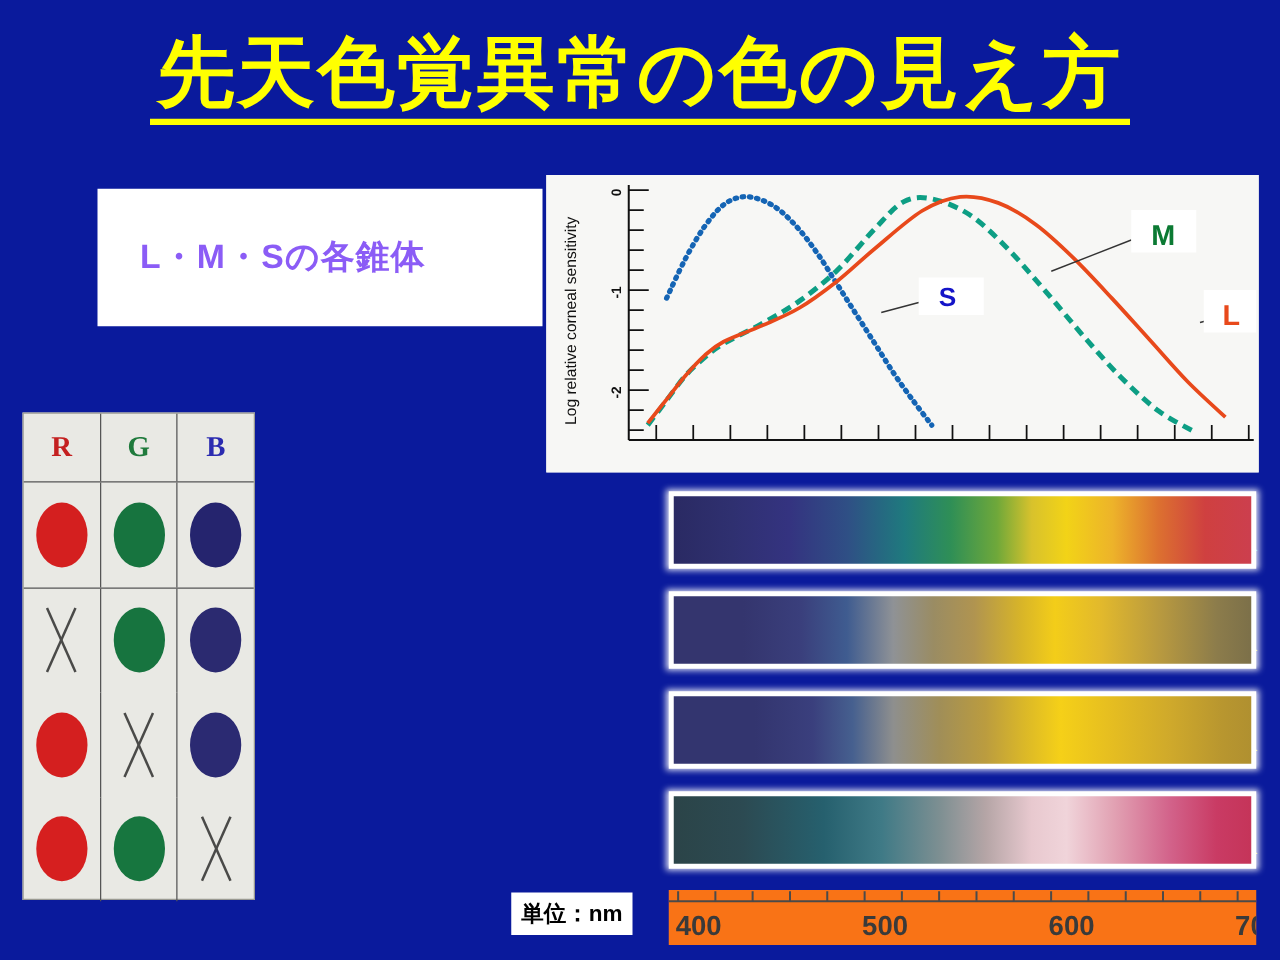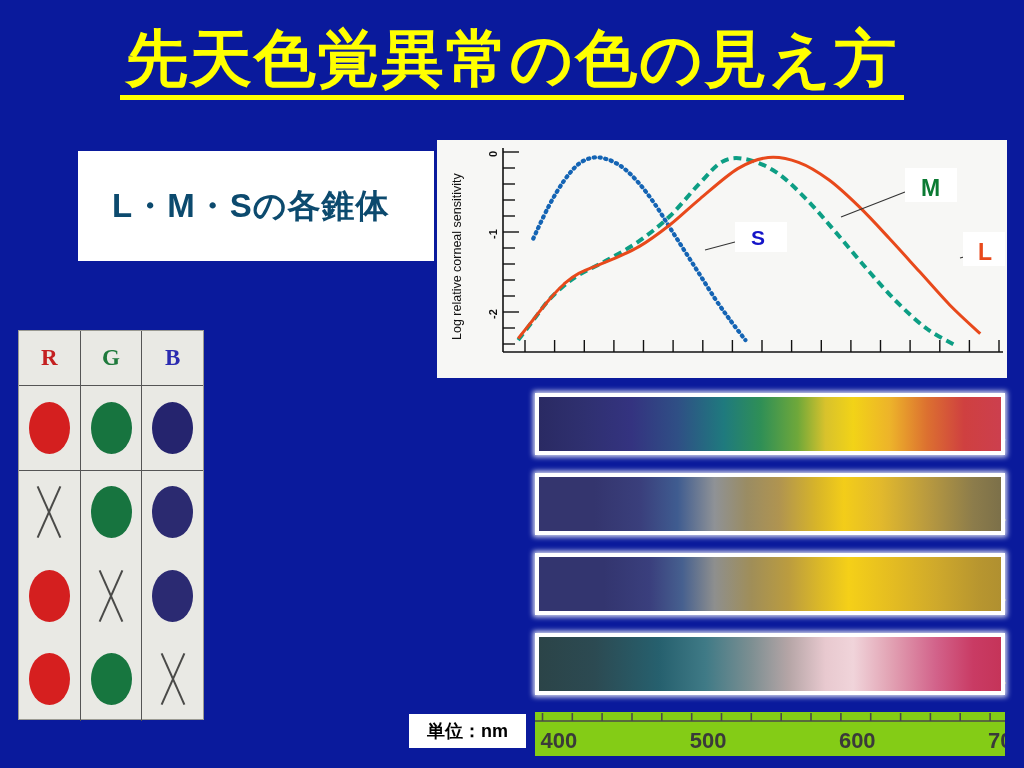--- a/index.html
+++ b/index.html
@@ -28,21 +28,21 @@
   }
 
   
   #caption-box{
     position:absolute;left:78px;top:151px;width:356px;height:110px;
     background:#ffffff;
     display:flex;flex-direction:column;justify-content:center;
     padding-left:34px;box-sizing:border-box;
   }
   .caption-line{
-    color:#0c4a6e;font-size:33px;font-weight:bold;line-height:1.32;
+    color:#8b5cf6;font-size:27px;font-weight:bold;line-height:1.32;
     white-space:nowrap;letter-spacing:1px;
   }
 
   
   #chart-panel{
     position:absolute;left:437px;top:140px;width:570px;height:238px;
     background:#f7f7f5;
   }
   #chart-svg{display:block;width:570px;height:238px;}
 
@@ -119,29 +119,29 @@
       #33356f 0%, #33356f 14%, #3a3f7d 24%, #46608f 31%,
       #8e8f8e 38%, #a08e58 46%, #bb9c3f 54%, #dcb927 61%,
       #f5d018 67%, #e5bd21 76%, #cfa92b 86%, #b8962f 95%, #b09030 100%);}
   #bar3 .bar{background:linear-gradient(to right,
       #2b4448 0%, #2c4a52 12%, #26606e 26%, #3f7a86 36%,
       #7d8f92 46%, #b5a5a6 54%, #e8c9cf 62%, #f0d4da 68%,
       #e2a3b4 76%, #d2628a 86%, #c93b64 94%, #c53459 100%);}
 
   
   #unit-box{
-    position:absolute;left:409px;top:714px;width:117px;height:34px;
+    position:absolute;left:409px;top:714px;width:97px;height:34px;
     background:#ffffff;display:flex;align-items:center;justify-content:center;
     color:#000;font-size:18px;font-weight:bold;
   }
 
   
   #wave-axis{
     position:absolute;left:535px;top:712px;width:470px;height:44px;
-    background:#84cc16;
+    background:#f97316;
   }
   #wave-svg{display:block;width:470px;height:44px;}
   .wtick{stroke:#4a4a4a;stroke-width:1.6;}
   .wline{stroke:#4a4a4a;stroke-width:1.6;}
   .wlabel{font-family:"Liberation Sans",sans-serif;font-size:22px;font-weight:bold;fill:#3a3a3a;}
 </style>
 </head>
 <body style="background: rgb(10, 26, 156);">
 
 <div id="slide" style="background: rgb(10, 26, 156);">

